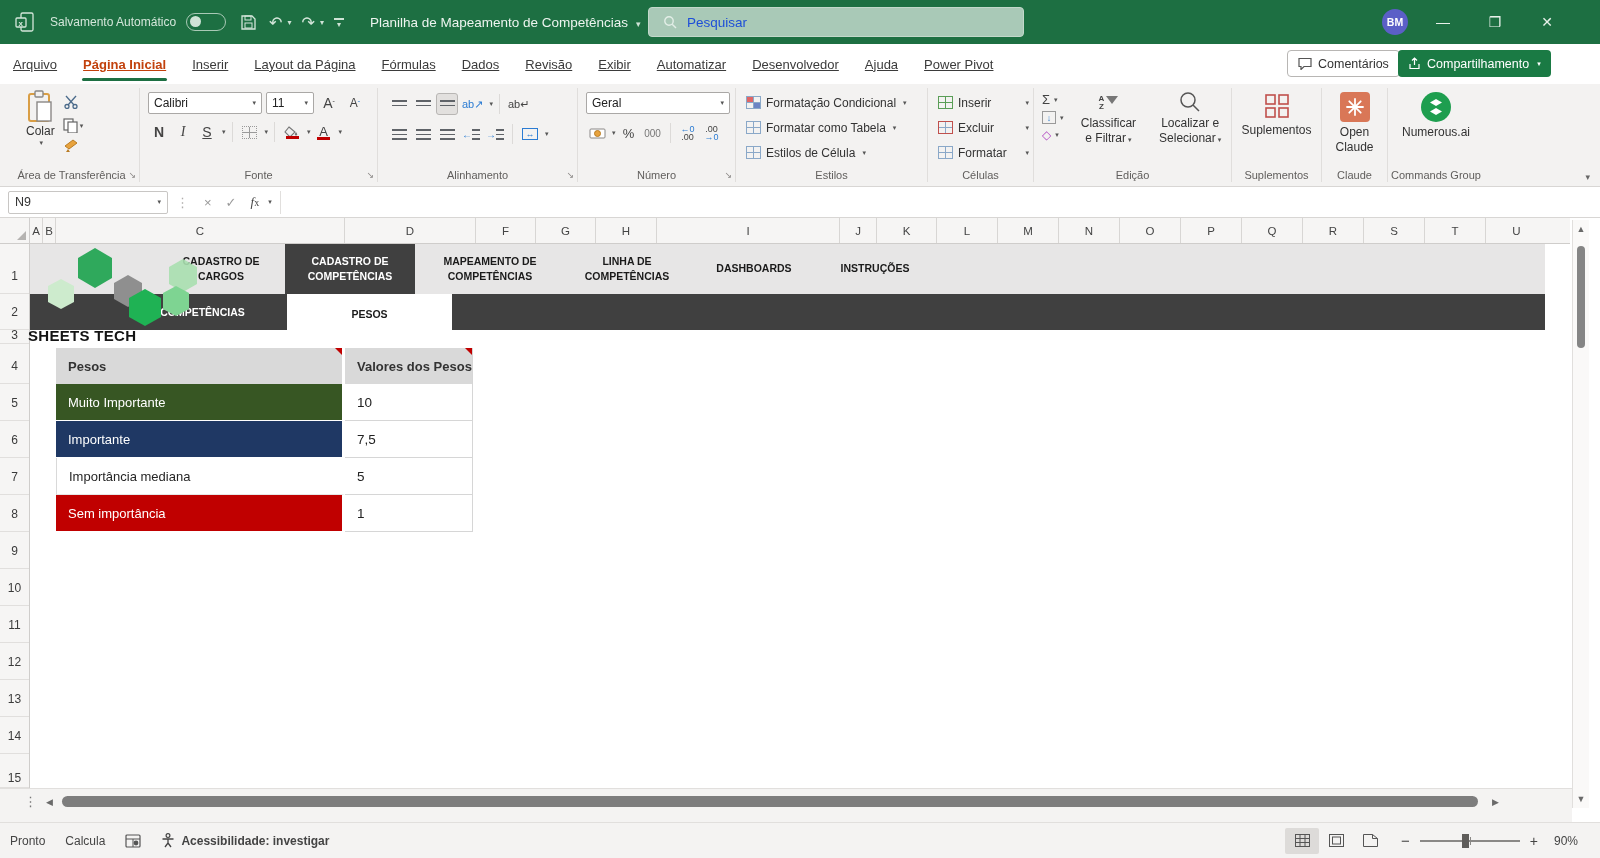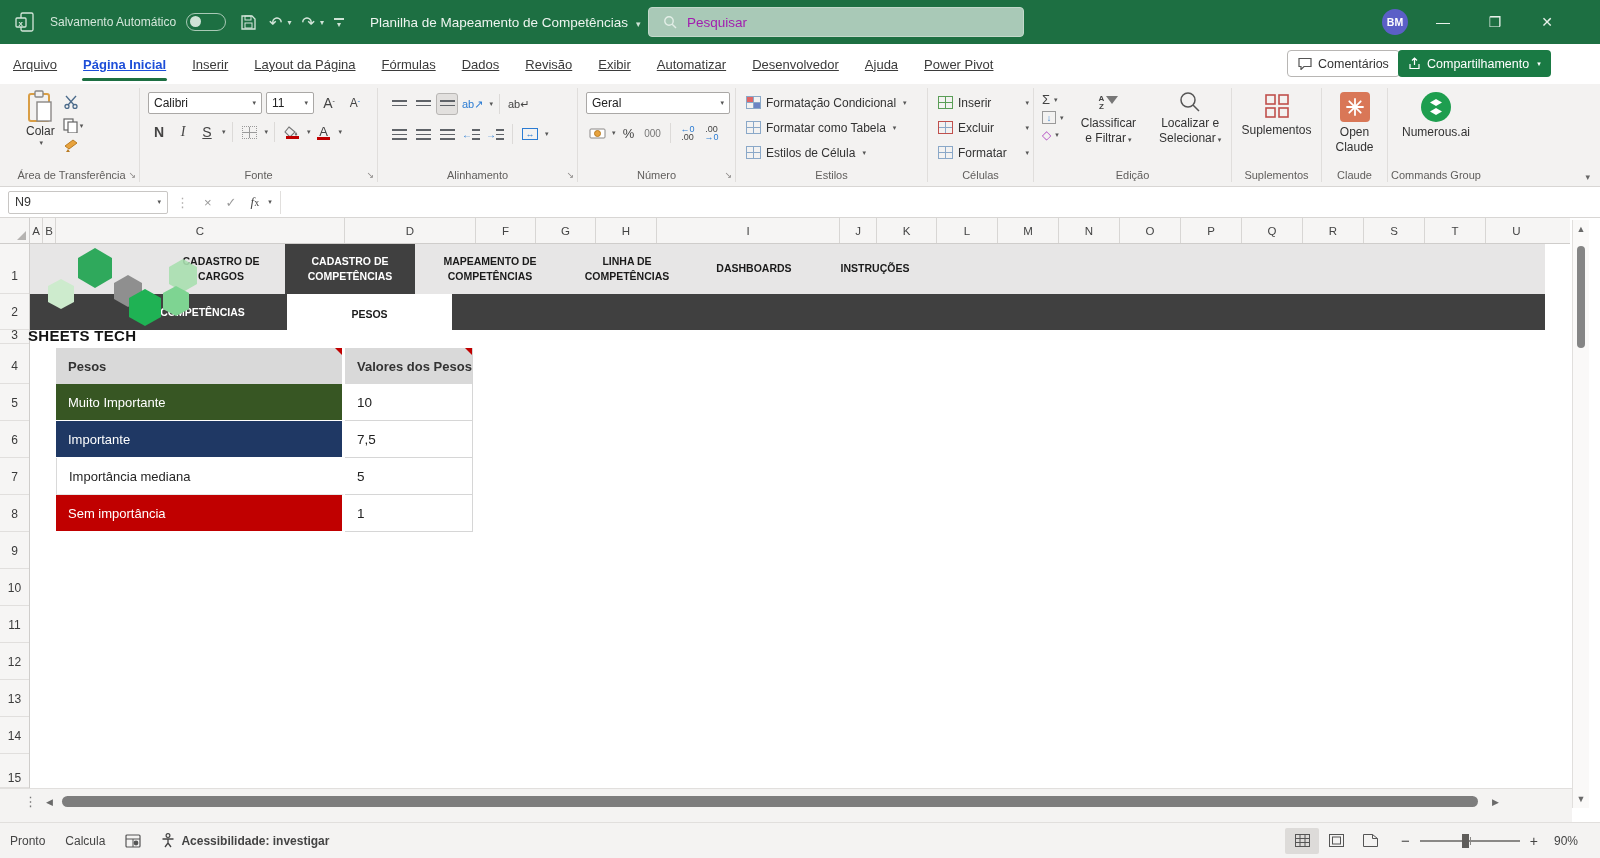--- a/index.html
+++ b/index.html
@@ -8,28 +8,28 @@
   .abs { position:absolute; }
 
   
   .titlebar { position:absolute; top:0; left:0; width:1600px; height:44px; background:#1d6f42; color:#d4e6da; display:flex; align-items:center; font-size:12px; }
   .tb-item { display:flex; align-items:center; }
   .chev-light { font-size:8px; color:#cfe3d6; margin-left:3px; }
   .toggle { width:40px; height:18px; border:1px solid #a9c9b6; border-radius:10px; position:relative; margin:0 10px; }
   .toggle .knob { position:absolute; left:3px; top:2px; width:11px; height:11px; border-radius:50%; background:#cfe3d6; }
   .tb-ic { color:#d4e6da; font-size:16px; margin:0 7px; }
   .doc-title { color:#edf4ef; font-size:13.5px; margin-left:26px; }
-  .search-pill { position:absolute; left:648px; top:7px; width:376px; height:30px; background:#a9c9b7; border:1px solid #c2d8ca; border-radius:4px; display:flex; align-items:center; padding-left:14px; color:#a21caf; font-size:13.5px; }
+  .search-pill { position:absolute; left:648px; top:7px; width:376px; height:30px; background:#a9c9b7; border:1px solid #c2d8ca; border-radius:4px; display:flex; align-items:center; padding-left:14px; color:#1d4ed8; font-size:13.5px; }
   .avatar { position:absolute; left:1382px; top:9px; width:26px; height:26px; border-radius:50%; background:#5b5fc7; color:#fff; font-size:10.5px; font-weight:bold; display:flex; align-items:center; justify-content:center; }
   .wbtn { position:absolute; top:0; width:46px; height:44px; display:flex; align-items:center; justify-content:center; color:#e8f1ea; font-size:14px; }
 
   
   .menubar { position:absolute; top:44px; left:0; width:1600px; height:40px; background:#fff; display:flex; align-items:center; }
   .mtab { padding:0 13px; height:40px; display:flex; align-items:center; font-size:13px; color:#3b3b3b; position:relative; white-space:nowrap;text-decoration:underline; }
-  .mtab.active { font-weight:bold; color:#1d4ed8; }
+  .mtab.active { font-weight:bold; color:#c2410c; }
   .mtab.active::after { content:""; position:absolute; left:12px; right:12px; bottom:3px; height:3px; border-radius:2px; background:#1d6f42; }
   .comments-btn { position:absolute; left:1287px; top:6px; height:27px; padding:0 10px; border:1px solid #b8b6b4; border-radius:4px; background:#fff; display:flex; align-items:center; gap:6px; font-size:12.5px; color:#333; }
   .share-btn { position:absolute; left:1398px; top:6px; height:27px; padding:0 10px; border-radius:4px; background:#1a7a44; display:flex; align-items:center; gap:6px; font-size:12.5px; color:#fff; }
 
   
   .ribbon { position:absolute; top:84px; left:0; width:1600px; height:103px; background:#f3f2f1; border-bottom:1px solid #d8d6d4; display:flex; padding:4px 0 0 4px; }
   .rgroup { position:relative; height:94px; border-right:1px solid #e0dedc; padding:2px 4px 16px 4px; flex:none; }
   .rlabel { position:absolute; bottom:1px; left:0; right:0; text-align:center; font-size:11px; color:#605e5c; white-space:nowrap; }
   .launcher { position:absolute; bottom:2px; right:3px; font-size:9px; color:#8a8886; }
   .rbtn-big { display:flex; flex-direction:column; align-items:center; justify-content:flex-start; font-size:12px; color:#333; text-align:center; line-height:1.25; }

